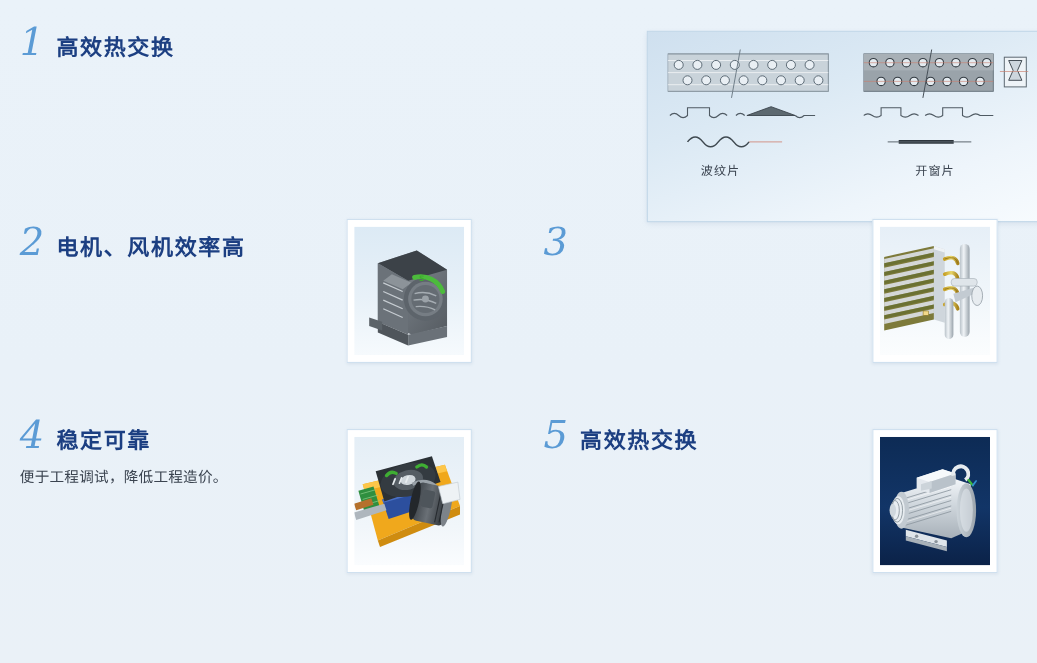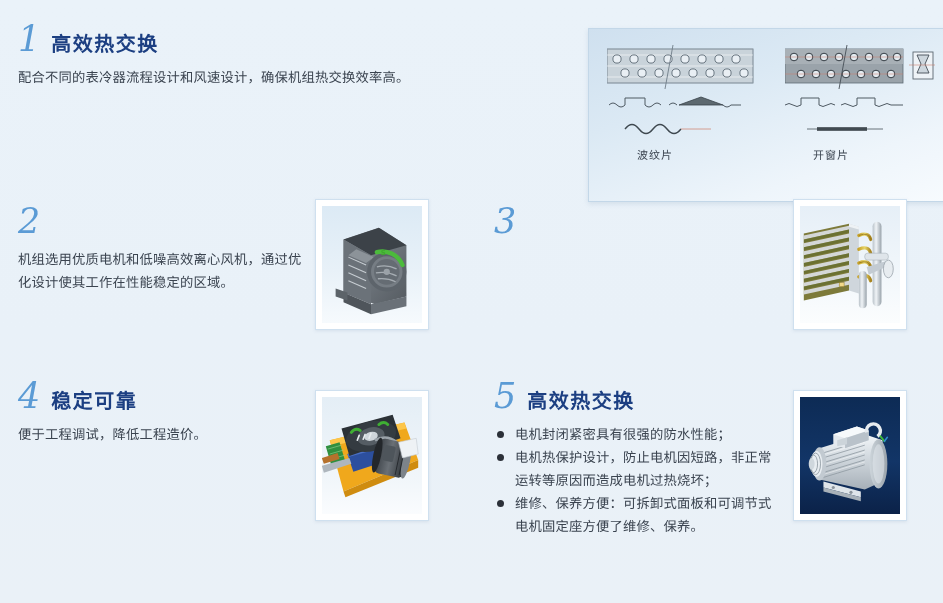--- a/index.html
+++ b/index.html
@@ -123,37 +123,36 @@
   #fin-col-a { left: 18px; top: 14px; width: 150px; }
   #fin-col-b { left: 196px; top: 14px; width: 150px; }
   .fin-caption {
     position: absolute;
     font-size: 11px;
     color: #3b4450;
     letter-spacing: 1px;
     white-space: nowrap;
   }
   #cap-a { left: 48px; top: 117px; }
-  #cap-b { left: 224px; top: 117px; }
+  #cap-b { left: 243px; top: 117px; }
 
   
   .art { width: 100%; height: 100%; display: block; }
 </style>
 </head>
 <body>
 
 <div class="page">
 
   <div class="sec" id="sec1">
     <div class="head">
       <span class="num">1</span>
       <span class="title">高效热交换</span>
     </div>
     <div class="body-text">
-      <div>配合不同的表冷器流程设计和风速设计，确保机组热交换效率高。</div>
     </div>
   </div>
 
   <div id="fin-panel">
 
     <div class="fin-col" id="fin-col-a">
       <svg class="art" width="150" height="100" viewBox="0 0 150 100">
 
         <rect x="0" y="6" width="146" height="34" fill="#c9d3da" stroke="#7d8b96" stroke-width="0.8"></rect>
         <rect x="0" y="6" width="146" height="34" fill="none" stroke="#8d9aa4" stroke-width="0.6"></rect>
@@ -229,22 +228,22 @@
       </svg>
     </div>
 
     <div class="fin-caption" id="cap-a">波纹片</div>
     <div class="fin-caption" id="cap-b">开窗片</div>
   </div>
 
   <div class="sec" id="sec2">
     <div class="head">
       <span class="num">2</span>
-    </div>
-    <div class="body-text">机组选用优质电机和低噪高效离心风机，通过优化设计使其工作在性能稳定的区域。</div>
+      <span class="title">电机、风机效率高</span>
+    </div>
   </div>
 
   <div class="card" id="card2">
     <div class="card-inner">
       <svg class="art" viewBox="0 0 102 119" preserveAspectRatio="xMidYMid slice">
         <defs>
           <linearGradient id="bgblue" x1="0" y1="0" x2="0" y2="1">
             <stop offset="0%" stop-color="#dceaf5"></stop>
             <stop offset="55%" stop-color="#e8f1f8"></stop>
             <stop offset="100%" stop-color="#f6fafd"></stop>
@@ -443,25 +442,20 @@
         <path d="M78,46 L96,42 L98,58 L82,62 Z" fill="#eef2f5" stroke="#c3cbd1" stroke-width="0.6"></path>
       </svg>
     </div>
   </div>
 
   <div class="sec" id="sec5">
     <div class="head">
       <span class="num">5</span>
       <span class="title">高效热交换</span>
     </div>
-    <ul class="bullets">
-      <li>电机封闭紧密具有很强的防水性能；</li>
-      <li>电机热保护设计，防止电机因短路，非正常运转等原因而造成电机过热烧坏；</li>
-      <li>维修、保养方便：可拆卸式面板和可调节式电机固定座方便了维修、保养。</li>
-    </ul>
   </div>
 
   <div class="card" id="card5">
     <div class="card-inner">
       <svg class="art" viewBox="0 0 102 119" preserveAspectRatio="xMidYMid slice">
         <defs>
           <linearGradient id="navybg" x1="0" y1="0" x2="0" y2="1">
             <stop offset="0%" stop-color="#0d2b55"></stop>
             <stop offset="55%" stop-color="#123567"></stop>
             <stop offset="100%" stop-color="#0b2248"></stop>

